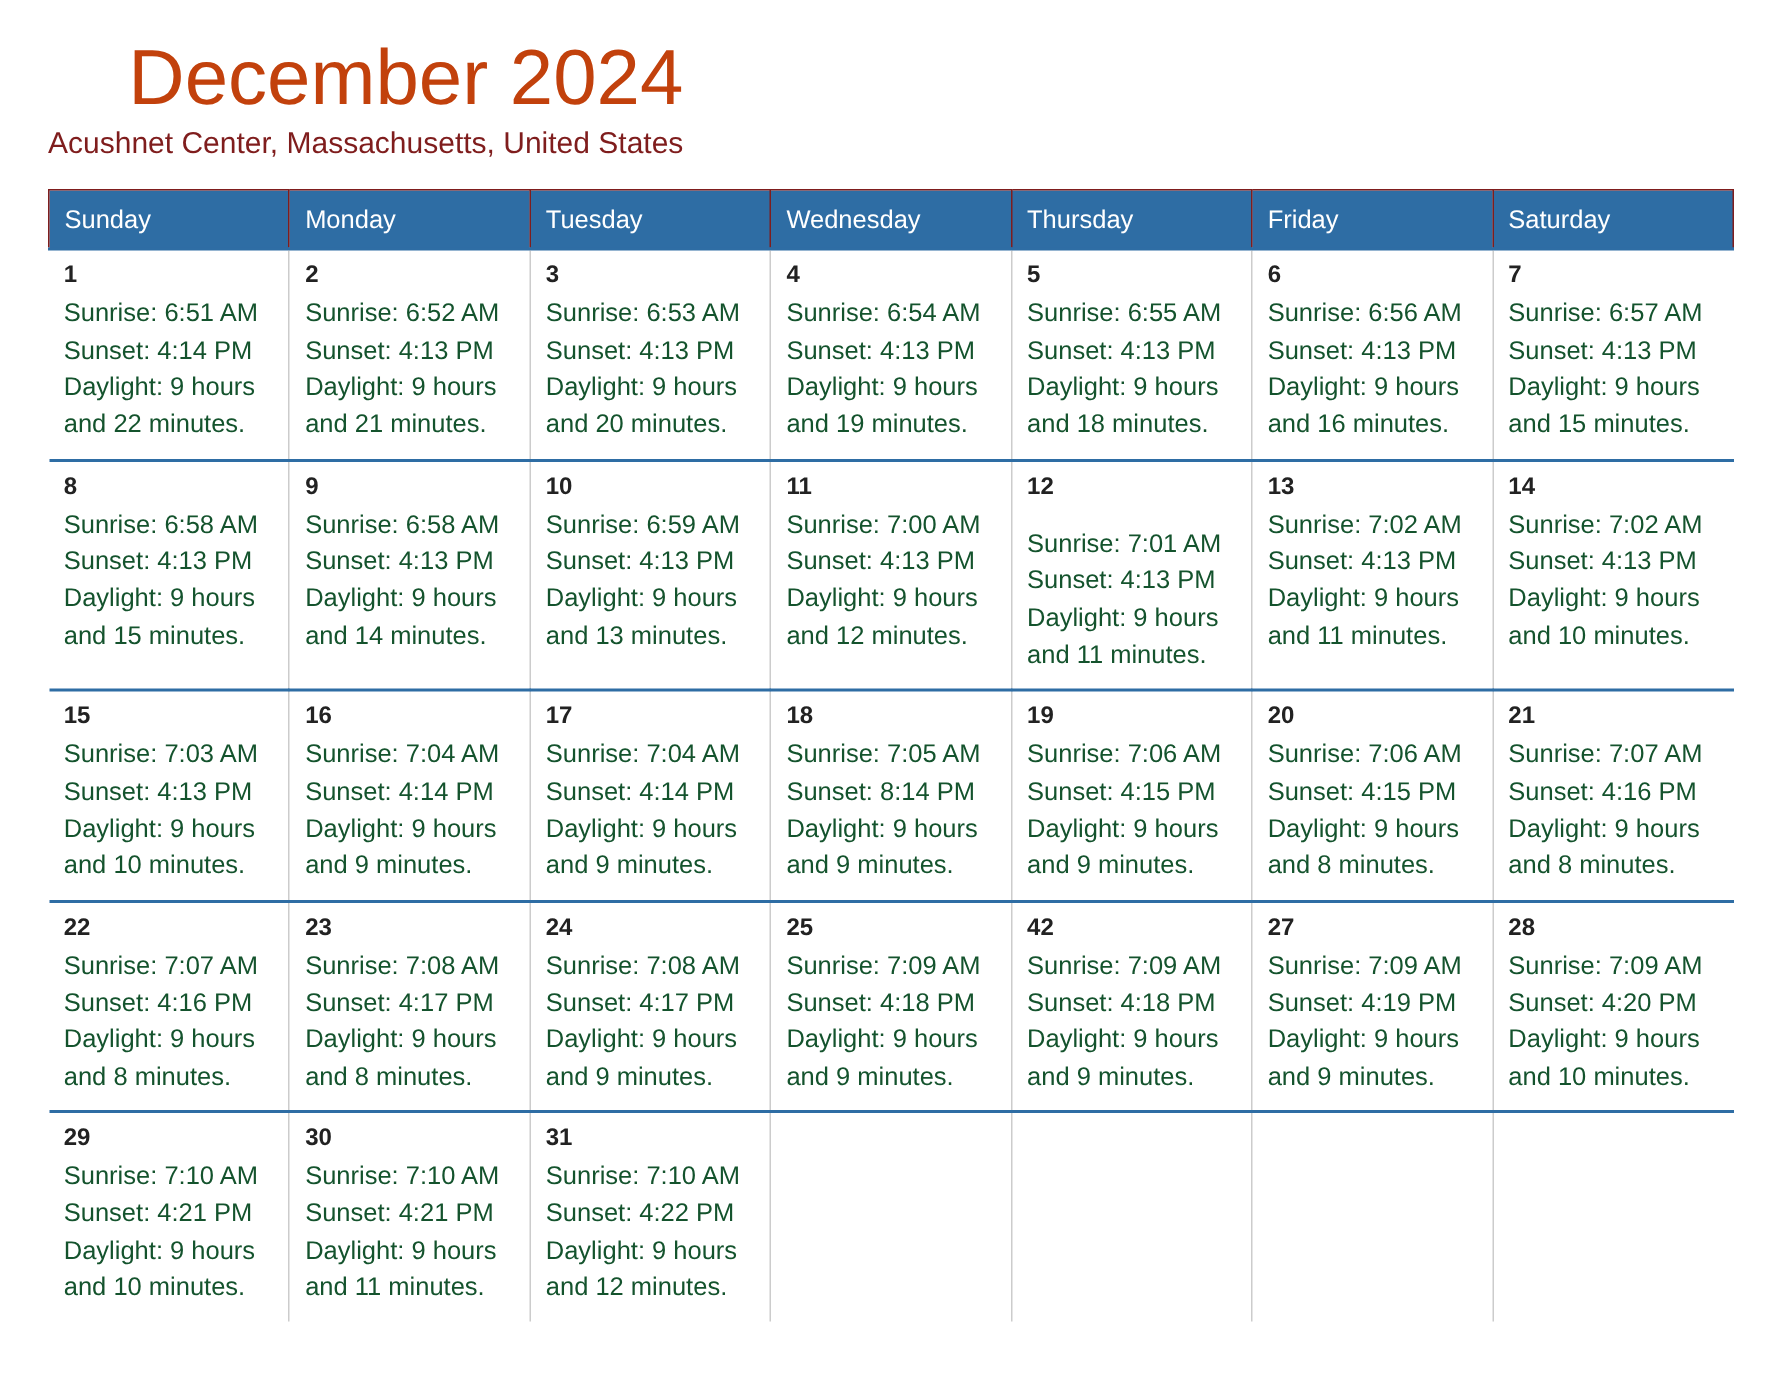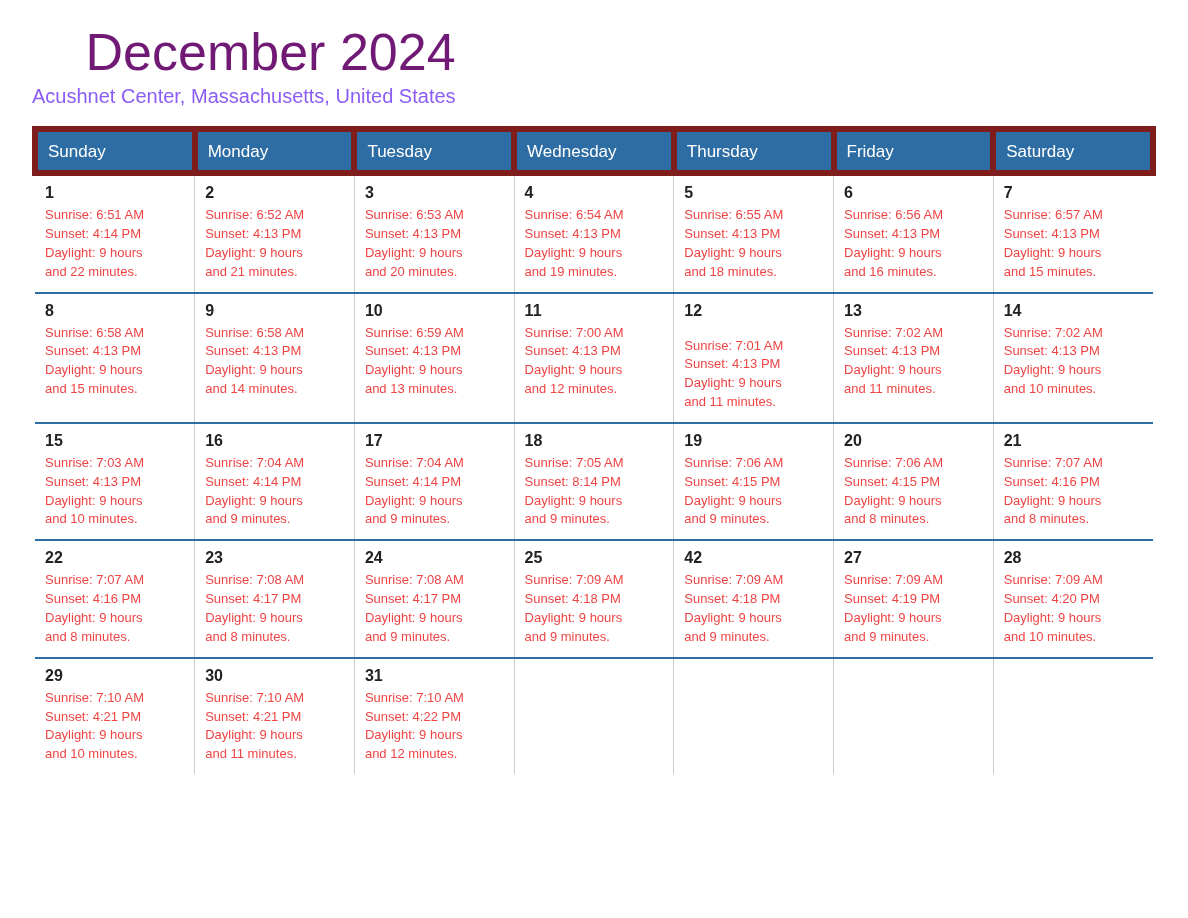--- a/index.html
+++ b/index.html
@@ -30,43 +30,43 @@
       font-size: 22px;
       font-weight: bold;
       color: #1a6faf;
     }
     .title-block {
       text-align: right;
     }
     .month-title {
       font-size: 52px;
       font-weight: normal;
-      color: #701a75;
+      color: #c2410c;
       line-height: 1.1;
     }
     .location-title {
       font-size: 20px;
-      color: #8b5cf6;
+      color: #7f1d1d;
       margin-top: 4px;
     }
     table {
       width: 100%;
       border-collapse: collapse;
       table-layout: fixed;
     }
     thead tr {
       background-color: #2e6da4;
     }
     thead th {
       color: #fff;
       font-size: 17px;
       font-weight: normal;
       padding: 10px 10px 8px 10px;
       text-align: left;
-      border: 6px solid #7f1d1d;
+      border: 1px solid #7f1d1d;
     }
     tbody tr {
       border-top: 2px solid #2e6da4;
     }
     tbody td {
       vertical-align: top;
       padding: 8px 10px 10px 10px;
       font-size: 14px;
       color: #222;
       border-right: 1px solid #ccc;
@@ -75,23 +75,23 @@
     tbody td:last-child {
       border-right: none;
     }
     .day-number {
       font-size: 16px;
       font-weight: bold;
       margin-bottom: 4px;
       display: block;
     }
     .day-info {
-      font-size: 13px;
+      font-size: 17px;
       line-height: 1.45;
-      color: #ef4444;
+      color: #14532d;
     }
   </style>
 </head>
 <body>
 
 <div class="header">
   <div class="title-block">
     <div class="month-title">December 2024</div>
     <div class="location-title">Acushnet Center, Massachusetts, United States</div>
   </div>

